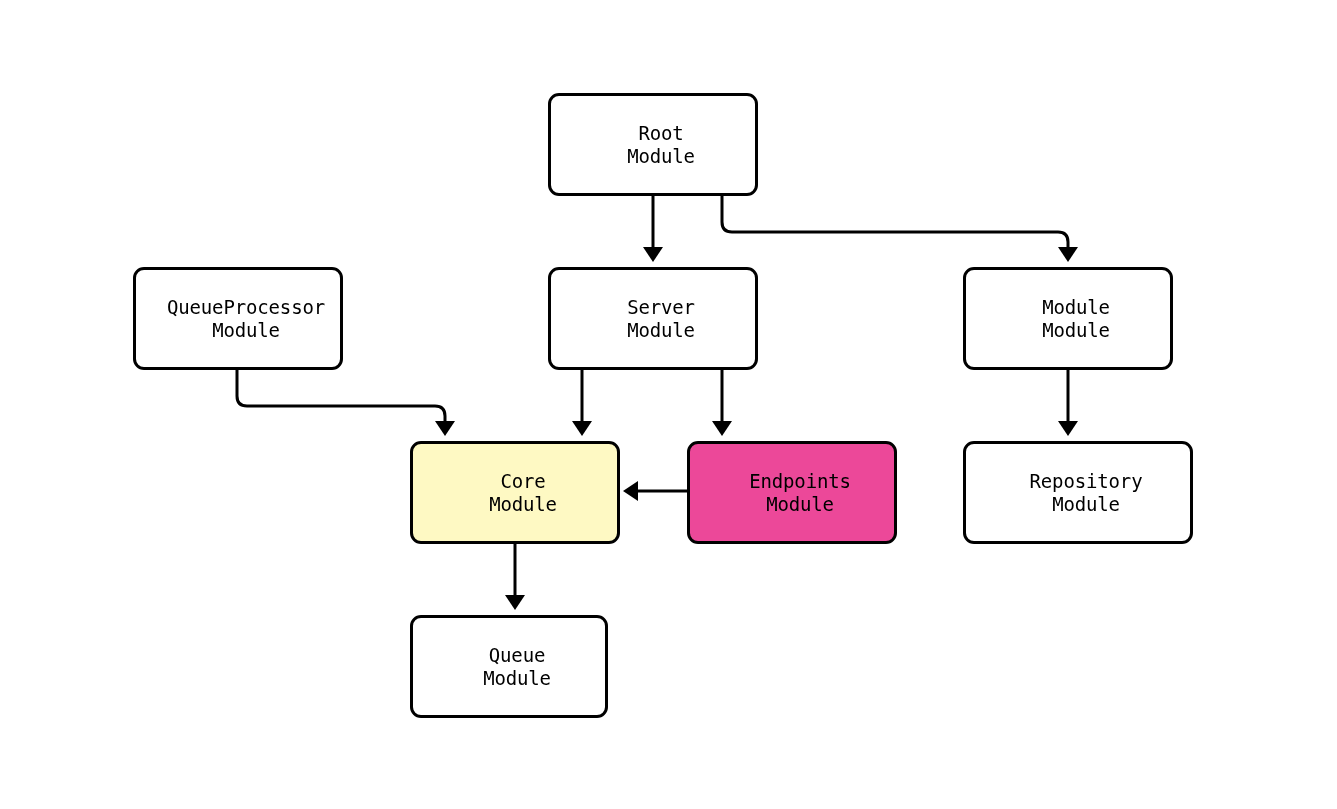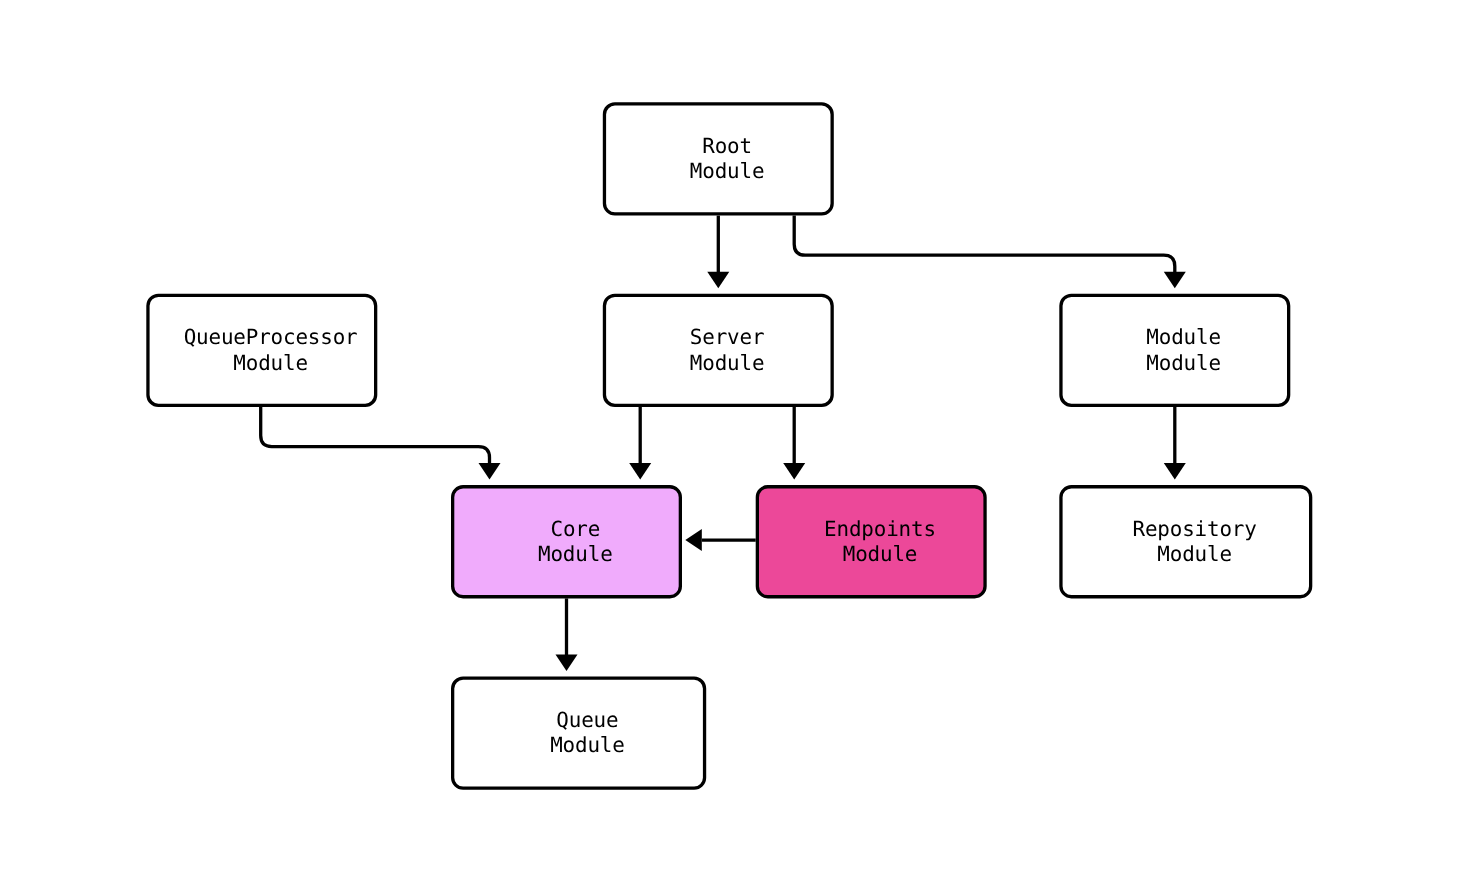--- a/index.html
+++ b/index.html
@@ -106,31 +106,31 @@
         <div class="node-line">Module</div>
       </div>
       <div class="node" style="left: 548px; top: 267px; width: 210px; height: 103px; background: rgb(255, 255, 255); border-color: rgb(0, 0, 0);">
         <div class="node-line">Server</div>
         <div class="node-line">Module</div>
       </div>
       <div class="node" style="left: 963px; top: 267px; width: 210px; height: 103px; background: rgb(255, 255, 255); border-color: rgb(0, 0, 0);">
         <div class="node-line">Module</div>
         <div class="node-line">Module</div>
       </div>
-      <div class="node" style="left: 410px; top: 441px; width: 210px; height: 103px; background: #f0abfc; border-color: rgb(0, 0, 0);">
+      <div class="node" style="left: 410px; top: 441px; width: 210px; height: 103px; background: #fef9c3; border-color: rgb(0, 0, 0);">
         <div class="node-line">Core</div>
         <div class="node-line">Module</div>
       </div>
       <div class="node" style="left: 687px; top: 441px; width: 210px; height: 103px; background: #ec4899; border-color: rgb(0, 0, 0);">
         <div class="node-line">Endpoints</div>
         <div class="node-line">Module</div>
       </div>
       <div class="node" style="left: 963px; top: 441px; width: 230px; height: 103px; background: rgb(255, 255, 255); border-color: rgb(0, 0, 0);">
         <div class="node-line">Repository</div>
         <div class="node-line">Module</div>
       </div>
-      <div class="node" style="left: 410px; top: 615px; width: 232px; height: 103px; background: rgb(255, 255, 255); border-color: rgb(0, 0, 0);">
+      <div class="node" style="left: 410px; top: 615px; width: 198px; height: 103px; background: rgb(255, 255, 255); border-color: rgb(0, 0, 0);">
         <div class="node-line">Queue</div>
         <div class="node-line">Module</div>
       </div>
     </div>
 
 </div>
 
 </body></html>

